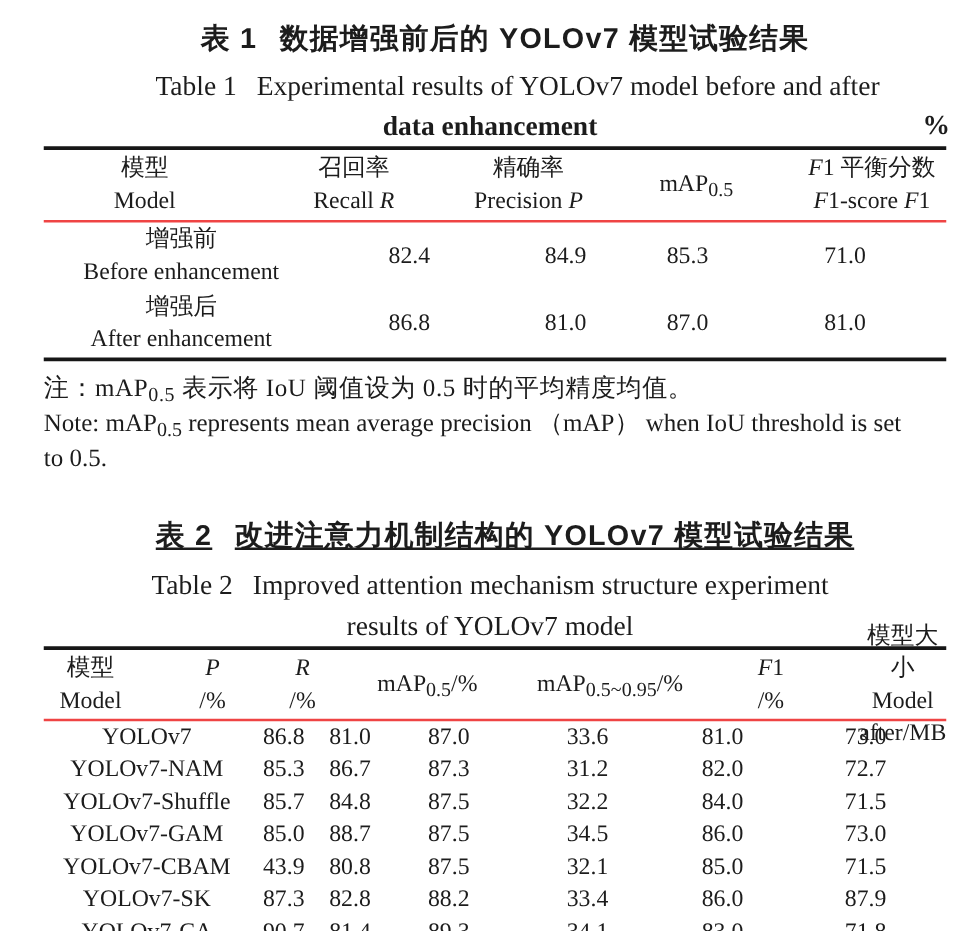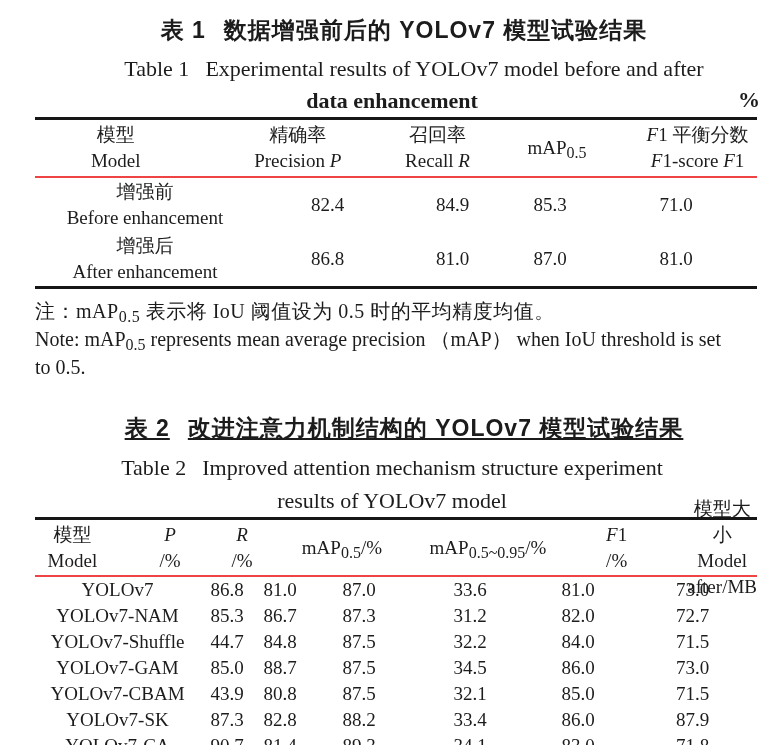--- a/index.html
+++ b/index.html
@@ -96,27 +96,27 @@
     <span>data enhancement</span>
     <span class="unit">%</span>
   </div>
 
   <div class="rtable t1" id="table1">
     <div class="thead">
       <div class="cell c0">
         <span>模型</span>
         <span>Model</span>
       </div>
+      <div class="cell c2">
+        <span>召回率</span>
+        <span><span>Recall </span><i>R</i></span>
+      </div>
       <div class="cell c1">
         <span>精确率</span>
         <span><span>Precision </span><i>P</i></span>
-      </div>
-      <div class="cell c2">
-        <span>召回率</span>
-        <span><span>Recall </span><i>R</i></span>
       </div>
       <div class="cell c3">
         <span><span>mAP</span><sub>0.5</sub></span>
       </div>
       <div class="cell c4">
         <span><i>F</i><span>1 平衡分数</span></span>
         <span><i>F</i><span>1-score </span><i>F</i><span>1</span></span>
       </div>
     </div>
 
@@ -199,21 +199,21 @@
       <div class="cell c1">85.3</div>
       <div class="cell c2">86.7</div>
       <div class="cell c3">87.3</div>
       <div class="cell c4">31.2</div>
       <div class="cell c5">82.0</div>
       <div class="cell c6">72.7</div>
     </div>
 
     <div class="trow">
       <div class="cell c0">YOLOv7-Shuffle</div>
-      <div class="cell c1">44.7</div>
+      <div class="cell c1">85.7</div>
       <div class="cell c2">84.8</div>
       <div class="cell c3">87.5</div>
       <div class="cell c4">32.2</div>
       <div class="cell c5">84.0</div>
       <div class="cell c6">71.5</div>
     </div>
 
     <div class="trow">
       <div class="cell c0">YOLOv7-GAM</div>
       <div class="cell c1">85.0</div>

